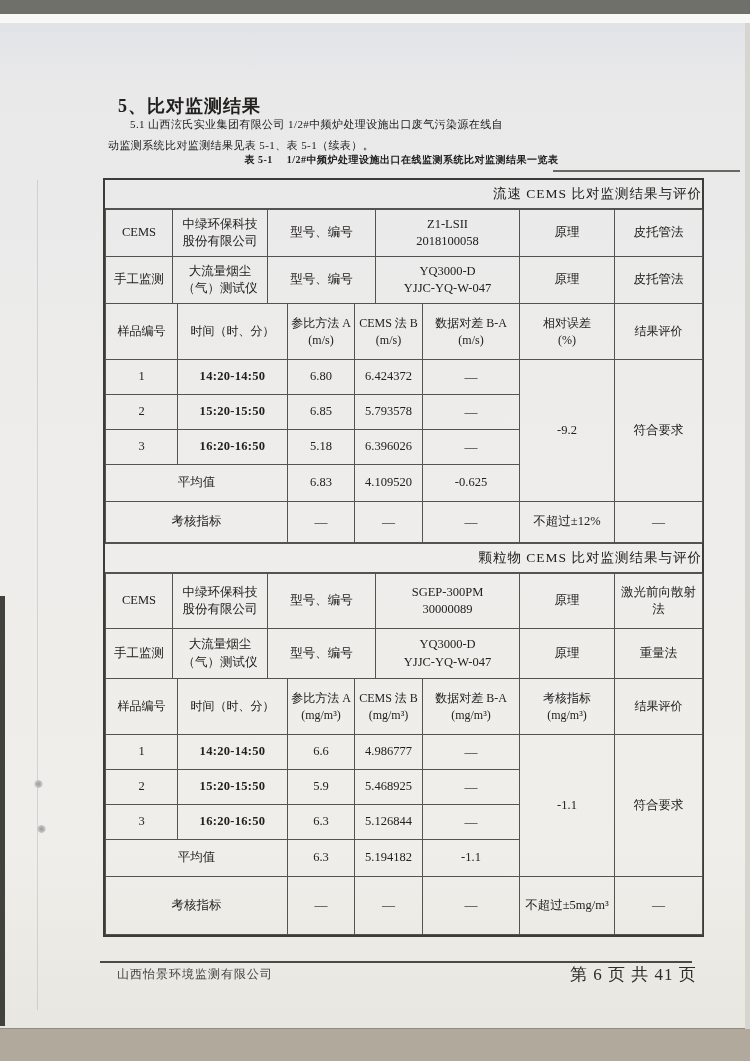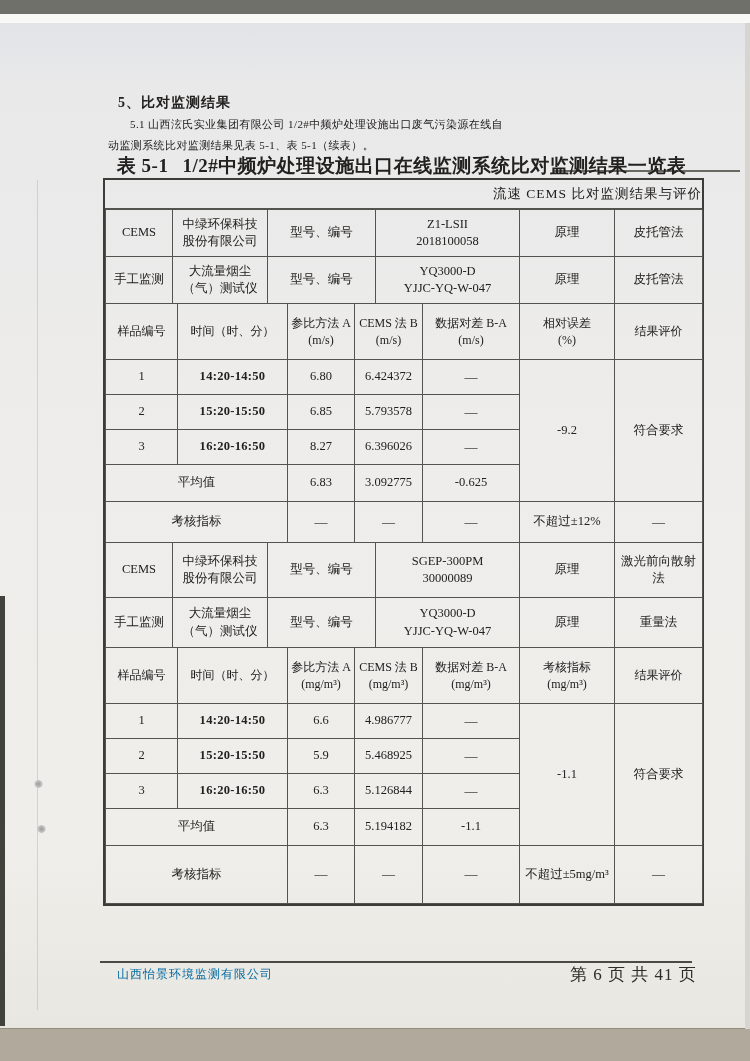--- a/index.html
+++ b/index.html
@@ -13,25 +13,25 @@
   .scan-top2{position:absolute;top:14px;left:0;width:750px;height:9px;background:#f8f8f6;}
   .scan-bottom{position:absolute;left:0;bottom:0;width:750px;height:32px;background:#b1aa9c;border-top:1px solid #948d7e;}
   .scan-left{position:absolute;left:0;top:596px;width:5px;height:430px;background:#42423d;}
   .scan-right{position:absolute;right:0;top:23px;width:5px;height:1006px;background:#d7d5d0;}
   .scan-line{position:absolute;left:553px;top:170px;width:187px;height:2px;background:#696963;}
   .scan-crease{position:absolute;left:37px;top:180px;width:1px;height:830px;background:rgba(140,140,145,0.28);}
   .binder-hole{position:absolute;width:9px;height:8px;border-radius:50%;background:radial-gradient(circle,#9a9a98 0%,#c5c5c6 60%,transparent 75%);}
   .hole1{left:34px;top:780px;}
   .hole2{left:37px;top:825px;}
 
-  .heading{position:absolute;left:118px;top:94px;font-size:14px;font-weight:bold;letter-spacing:1px;}
+  .heading{position:absolute;left:118px;top:94px;font-size:18px;font-weight:bold;letter-spacing:1px;}
   .para{position:absolute;left:108px;top:114px;width:540px;font-size:11px;line-height:21px;
         white-space:pre-line;text-indent:2em;letter-spacing:0.4px;}
   .caption{position:absolute;left:103px;top:153px;width:597px;text-align:center;
-           font-size:19px;font-weight:bold;letter-spacing:0.5px;}
+           font-size:10px;font-weight:bold;letter-spacing:0.5px;}
   .caption .cap-label{margin-right:14px;}
 
   .tblwrap{position:absolute;left:103px;top:178px;width:597px;border:2px solid #3c3c38;background:transparent;}
   .tbl-title{height:28px;line-height:28px;text-align:right;font-size:13.5px;letter-spacing:1px;
              border-bottom:1px solid #55534f;}
   table{border-collapse:collapse;width:100%;table-layout:fixed;}
   table + table{margin-top:-1px;}
   td{border:1px solid #55534f;text-align:center;vertical-align:middle;padding:2px 2px;
      font-size:12.5px;line-height:1.4;overflow:hidden;}
   .pre{white-space:pre-line;}
@@ -41,21 +41,21 @@
   .hrow{height:56px;}
   .hrow td{font-size:12px;}
   .drow{height:35px;}
   .arow{height:37px;}
   .krow{height:41px;}
   .krow2{height:58px;}
   .t-bold{font-weight:bold;letter-spacing:0.3px;}
   .dash{font-size:13px;}
 
   .footer-rule{position:absolute;left:100px;top:961px;width:592px;height:2px;background:#4c4a46;}
-  .footer-left{position:absolute;left:117px;top:966px;font-size:12px;letter-spacing:1px;color:#0369a1;}
+  .footer-left{position:absolute;left:117px;top:966px;font-size:12px;letter-spacing:1px;color:#404040;}
   .footer-right{position:absolute;left:570px;top:963px;font-size:17px;letter-spacing:1px;color:#2e2c28;}
 </style>
 </head>
 <body>
 
 <div class="scan-top"></div>
 <div class="scan-top2"></div>
 <div class="scan-bottom"></div>
 <div class="scan-left"></div>
 <div class="scan-right"></div>
@@ -144,41 +144,42 @@
       <tr class="drow">
         <td>2</td>
         <td class="t-bold">15:20-15:50</td>
         <td>6.85</td>
         <td>5.793578</td>
         <td class="dash">—</td>
       </tr>
       <tr class="drow">
         <td>3</td>
         <td class="t-bold">16:20-16:50</td>
-        <td>8.27</td>
+        <td>5.18</td>
         <td>6.396026</td>
         <td class="dash">—</td>
       </tr>
       <tr class="arow">
         <td colspan="2">平均值</td>
         <td>6.83</td>
-        <td>3.092775</td>
+        <td>4.109520</td>
         <td>-0.625</td>
       </tr>
       <tr class="krow">
         <td colspan="2">考核指标</td>
         <td class="dash">—</td>
         <td class="dash">—</td>
         <td class="dash">—</td>
         <td>不超过±12%</td>
         <td class="dash">—</td>
       </tr>
     </tbody>
   </table>
 
+  <div class="tbl-title" style="border-top:1px solid #55534f;">颗粒物 CEMS 比对监测结果与评价</div>
 
   <table class="equip equip2">
     <colgroup>
         <col style="width:67px">
         <col style="width:95px">
         <col style="width:108px">
         <col style="width:144px">
         <col style="width:95px">
         <col style="width:88px">
       </colgroup>

